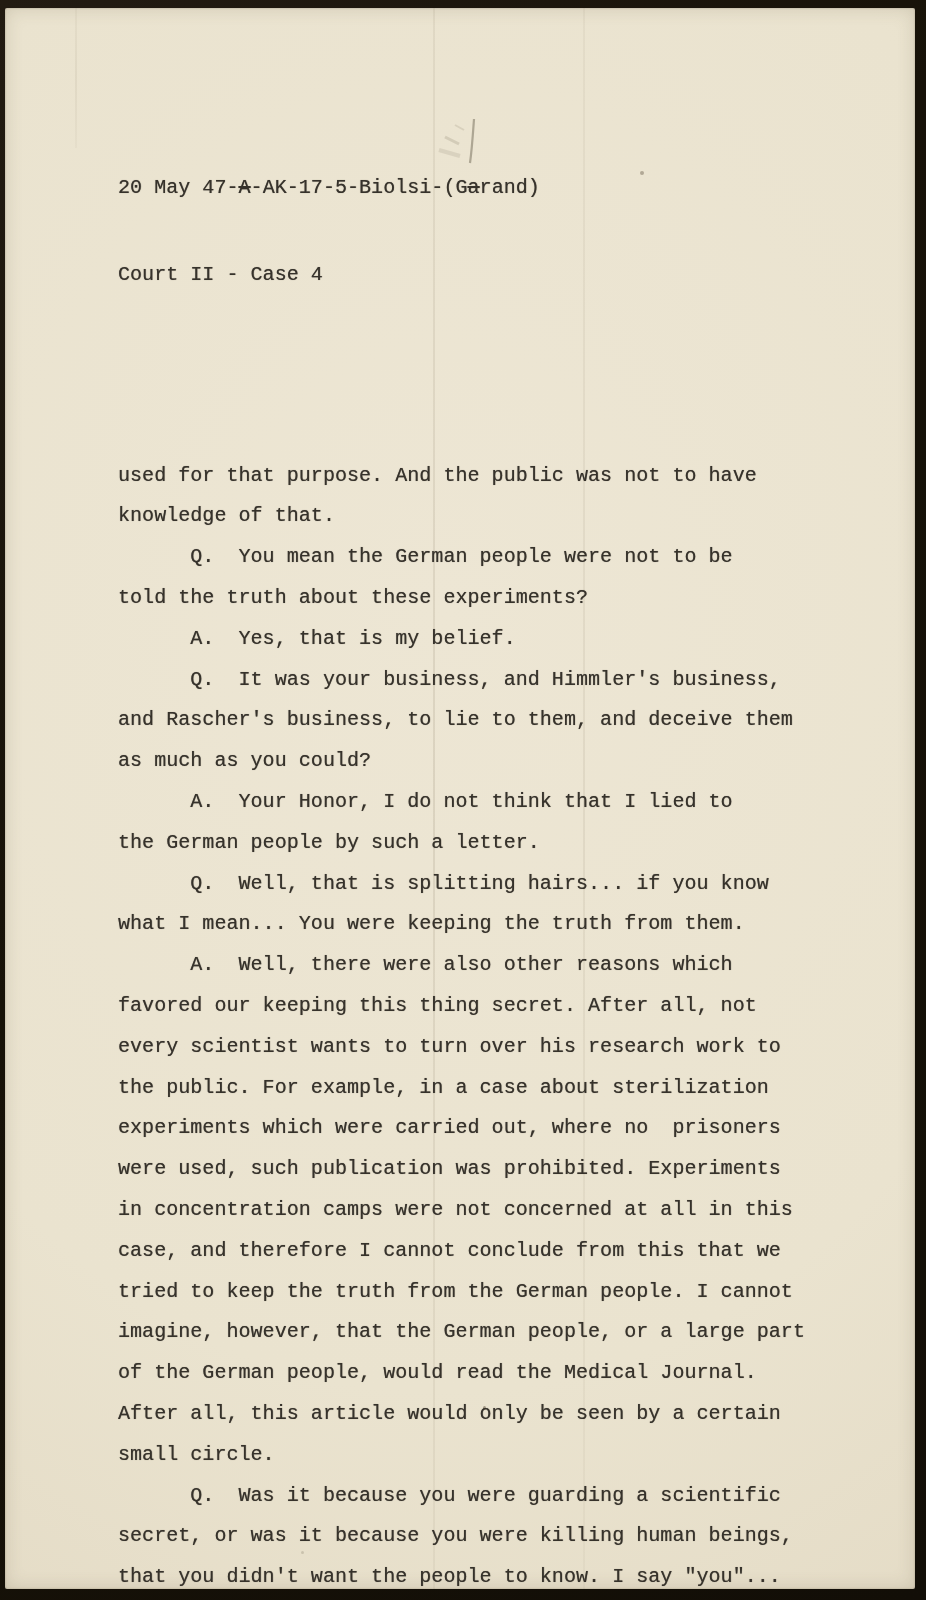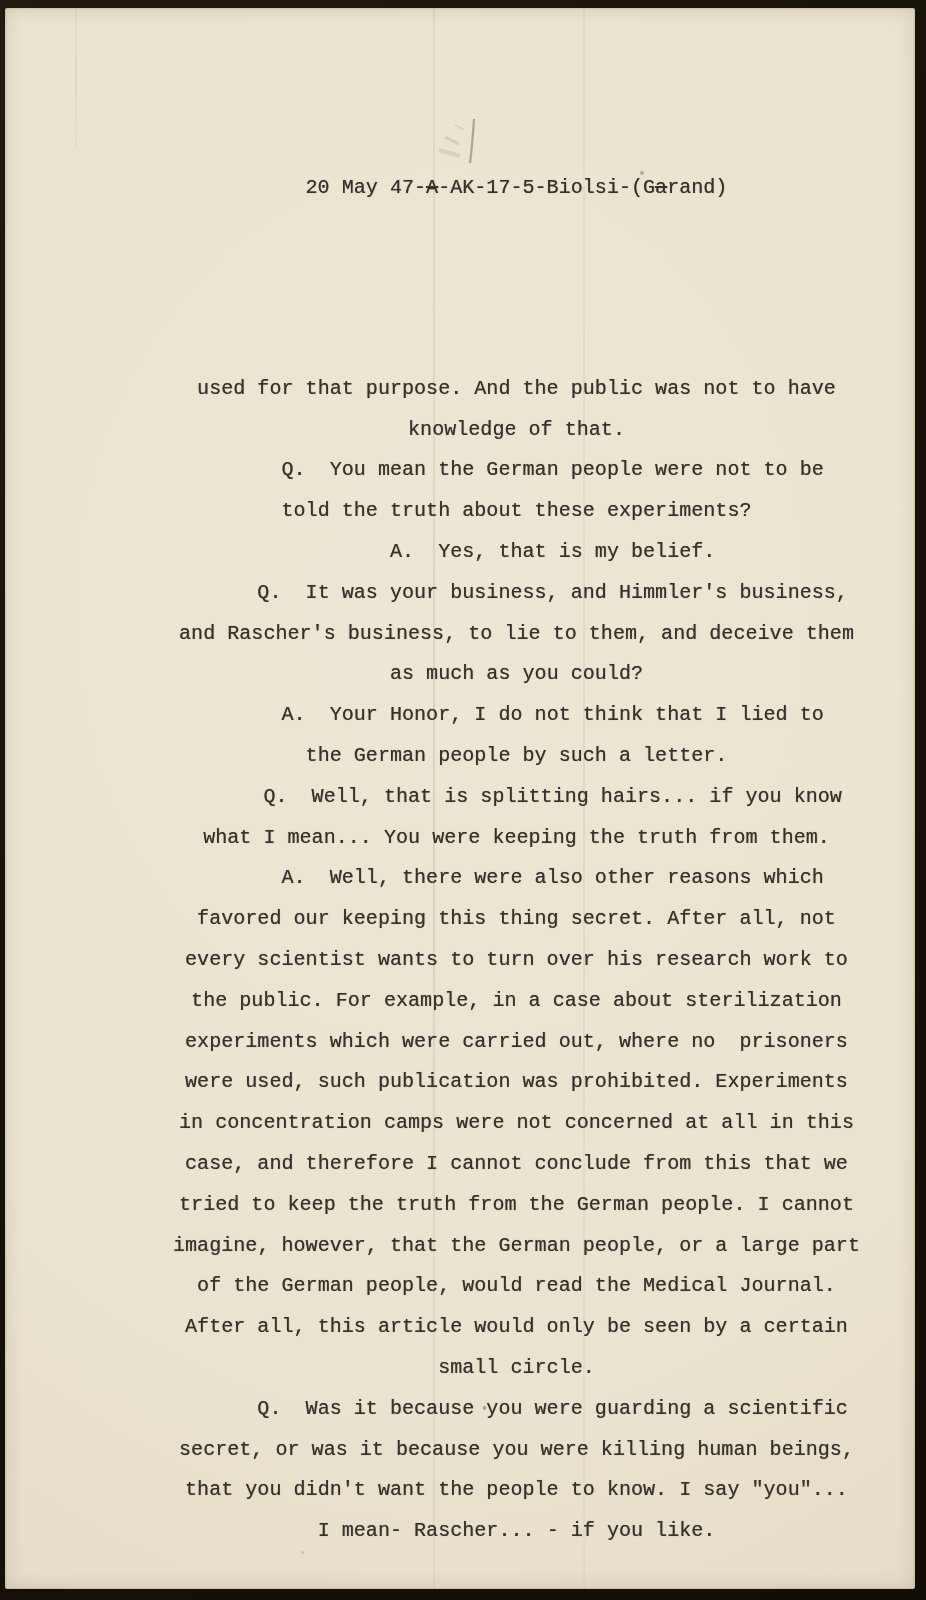--- a/index.html
+++ b/index.html
@@ -36,21 +36,20 @@
   .speck-3 { left: 296px; top: 1543px; width: 3px; height: 3px; opacity: 0.5; }
   .pencil-smudge { position: absolute; left: 420px; top: 103px; pointer-events: none; }
   .content {
     position: absolute;
     inset: 0;
     padding: 68px 0 9px 113px;
     white-space: pre;
     font-size: 20px;
     letter-spacing: 0.05px;
     text-shadow: 0 0 0.8px rgba(54,50,43,0.55), 0.4px 0.4px 0.4px rgba(54,50,43,0.25);
-    text-align: center;
   }
   .line { height: 40.8px; line-height: 40.8px; }
   .spacer { height: 22px; }
   .strike { text-decoration: line-through; text-decoration-thickness: 2px; }
 </style>
 </head>
 <body>
 
 <div class="paper">
   <div class="crease crease-1"></div>
@@ -62,18 +61,19 @@
   <svg class="pencil-smudge" width="80" height="62" viewBox="0 0 80 62">
     <path d="M49 8 C 48 22, 47 38, 45 52" stroke="#7a7260" stroke-width="2.2" fill="none" opacity="0.55"></path>
     <path d="M20 26 l 14 7" stroke="#8a8270" stroke-width="3" fill="none" opacity="0.25"></path>
     <path d="M14 39 l 21 6" stroke="#8a8270" stroke-width="4" fill="none" opacity="0.18"></path>
     <path d="M30 14 l 9 5" stroke="#8a8270" stroke-width="2" fill="none" opacity="0.2"></path>
   </svg>
 
   <div class="content">
     <div class="header">
       <div class="line" id="header-line1"><span>20 May 47-</span><span class="strike">A</span><span>-AK-17-5-Biolsi-(G</span><span class="strike">a</span><span>rand)</span></div>
+      <div class="line">Court II - Case 4</div>
     </div>
     <div class="spacer"></div>
     <div id="body-lines"><div class="line">used for that purpose. And the public was not to have</div><div class="line">knowledge of that.</div><div class="line">      Q.  You mean the German people were not to be</div><div class="line">told the truth about these experiments?</div><div class="line">      A.  Yes, that is my belief.</div><div class="line">      Q.  It was your business, and Himmler's business,</div><div class="line">and Rascher's business, to lie to them, and deceive them</div><div class="line">as much as you could?</div><div class="line">      A.  Your Honor, I do not think that I lied to</div><div class="line">the German people by such a letter.</div><div class="line">      Q.  Well, that is splitting hairs... if you know</div><div class="line">what I mean... You were keeping the truth from them.</div><div class="line">      A.  Well, there were also other reasons which</div><div class="line">favored our keeping this thing secret. After all, not</div><div class="line">every scientist wants to turn over his research work to</div><div class="line">the public. For example, in a case about sterilization</div><div class="line">experiments which were carried out, where no  prisoners</div><div class="line">were used, such publication was prohibited. Experiments</div><div class="line">in concentration camps were not concerned at all in this</div><div class="line">case, and therefore I cannot conclude from this that we</div><div class="line">tried to keep the truth from the German people. I cannot</div><div class="line">imagine, however, that the German people, or a large part</div><div class="line">of the German people, would read the Medical Journal.</div><div class="line">After all, this article would only be seen by a certain</div><div class="line">small circle.</div><div class="line">      Q.  Was it because you were guarding a scientific</div><div class="line">secret, or was it because you were killing human beings,</div><div class="line">that you didn't want the people to know. I say "you"...</div><div class="line">I mean- Rascher... - if you like.</div></div>
     
   </div>
 </div>
 
 </body></html>

